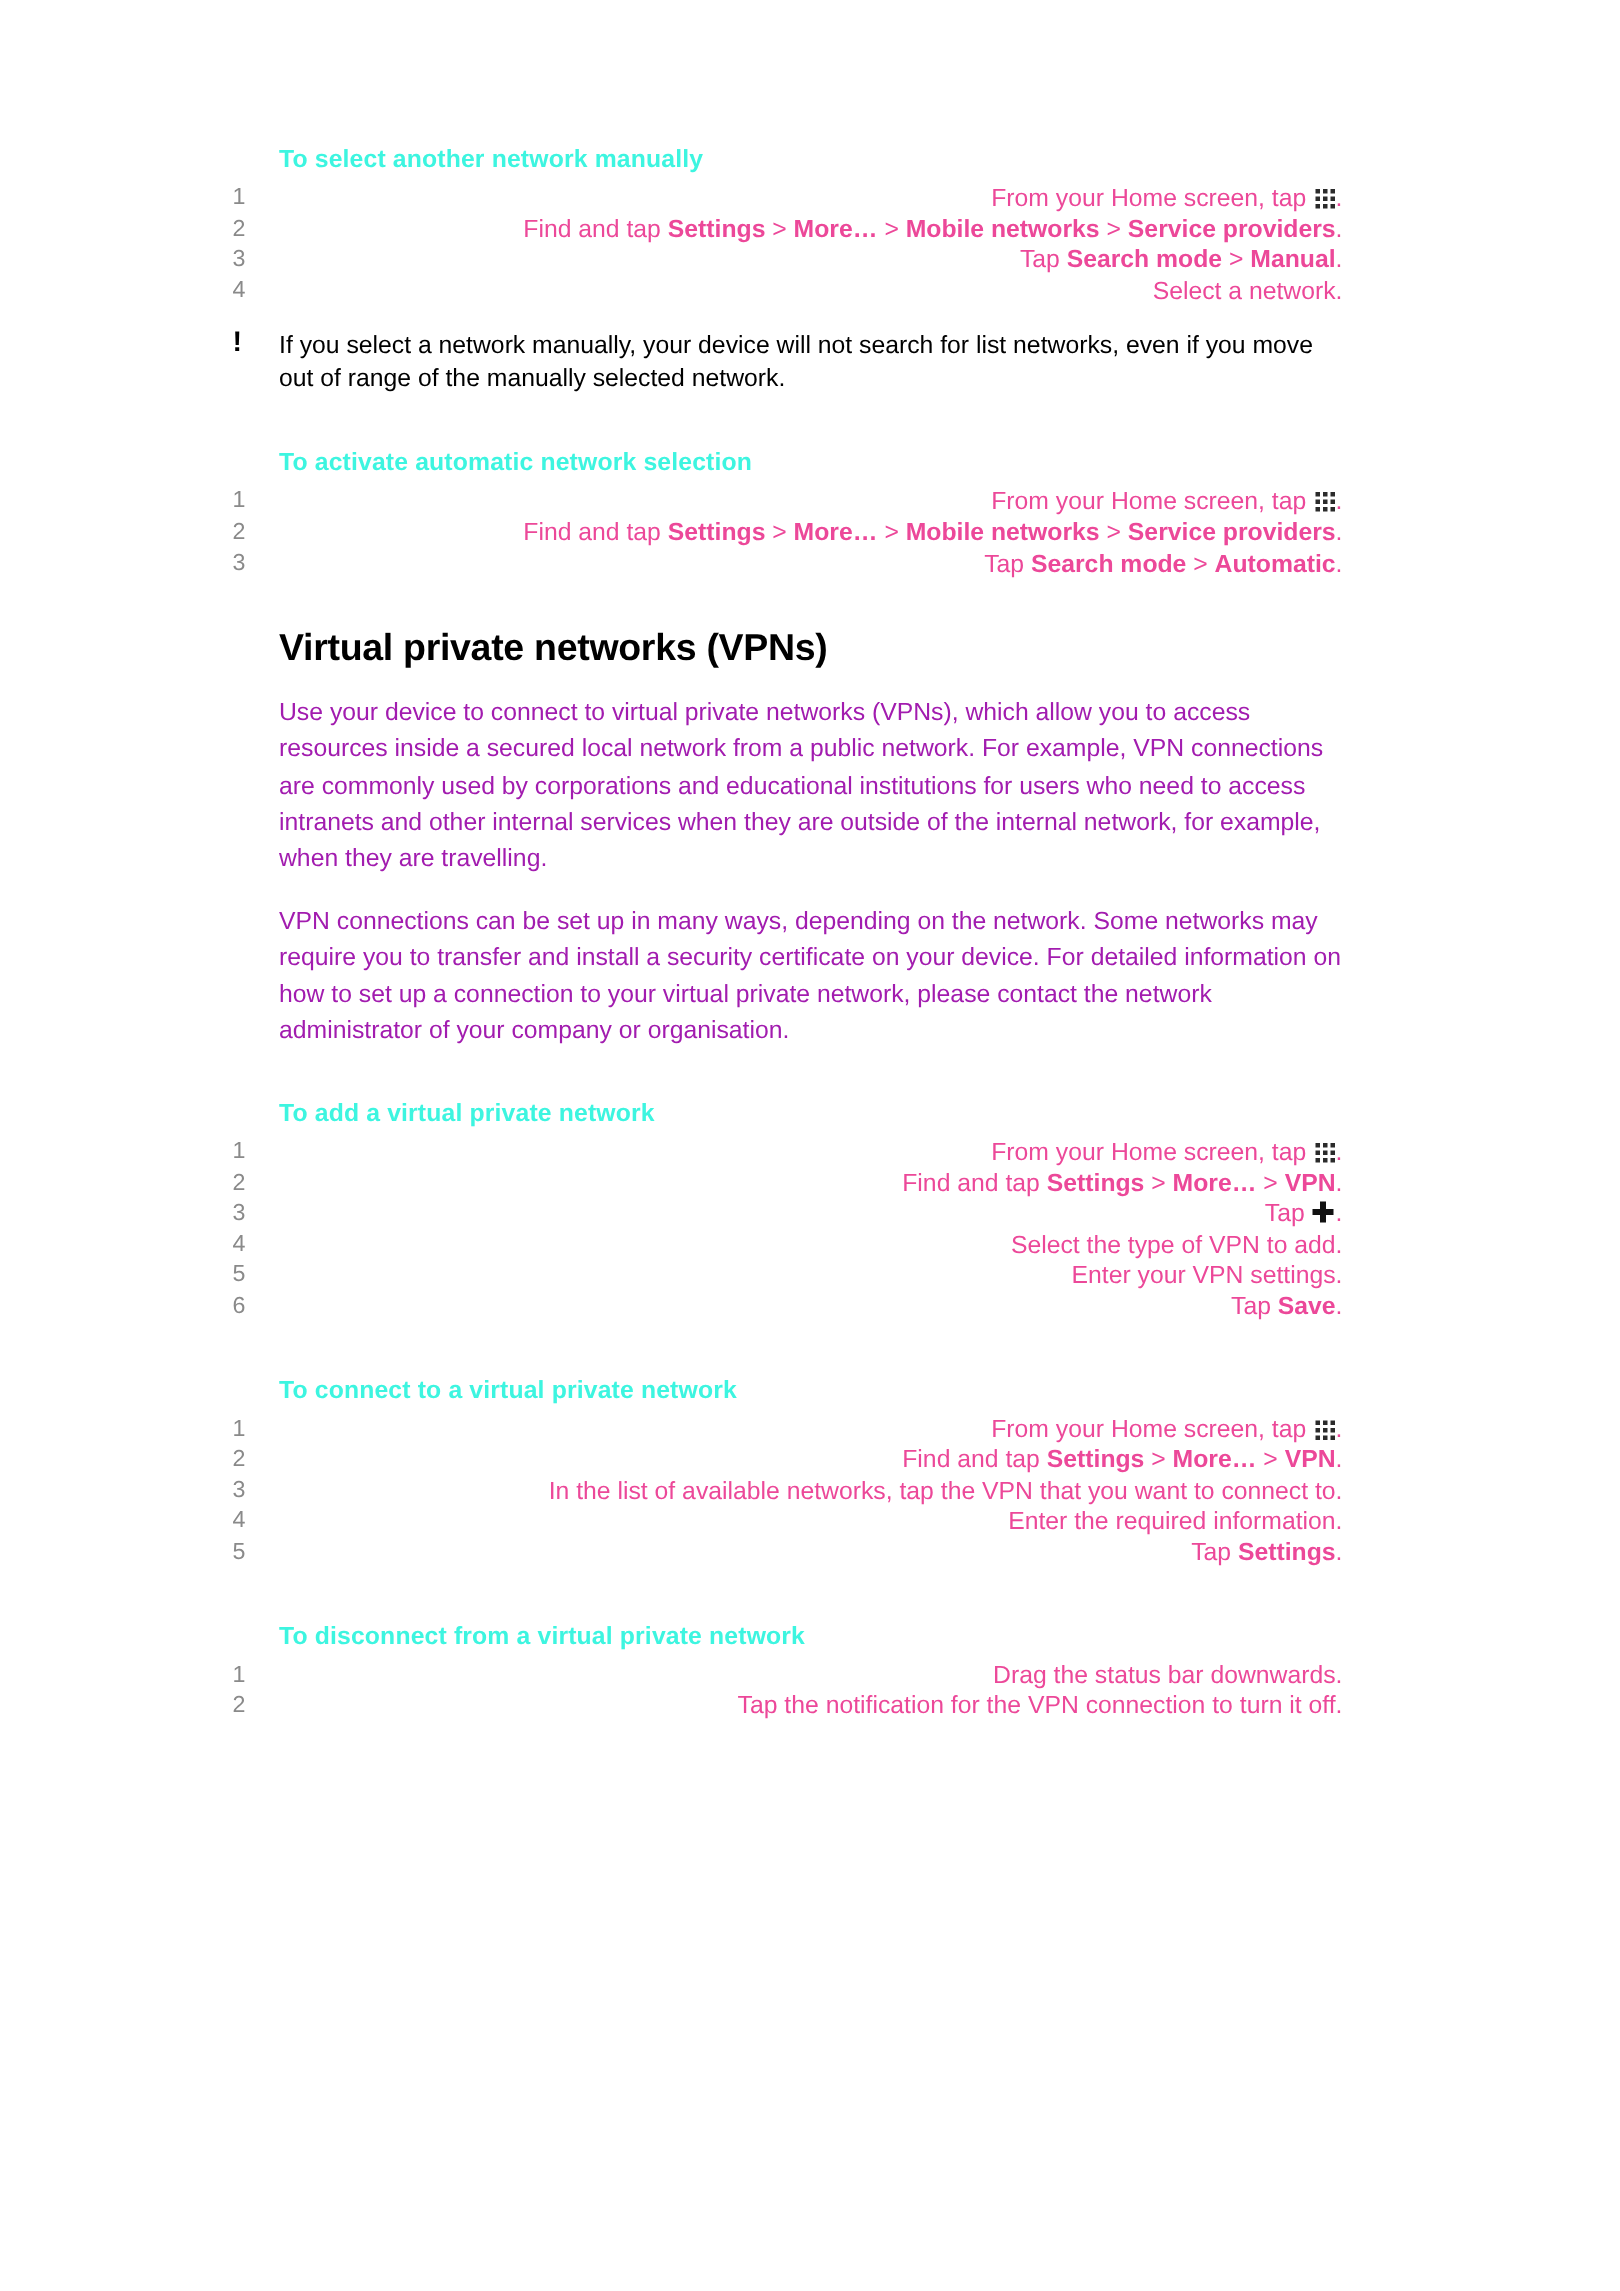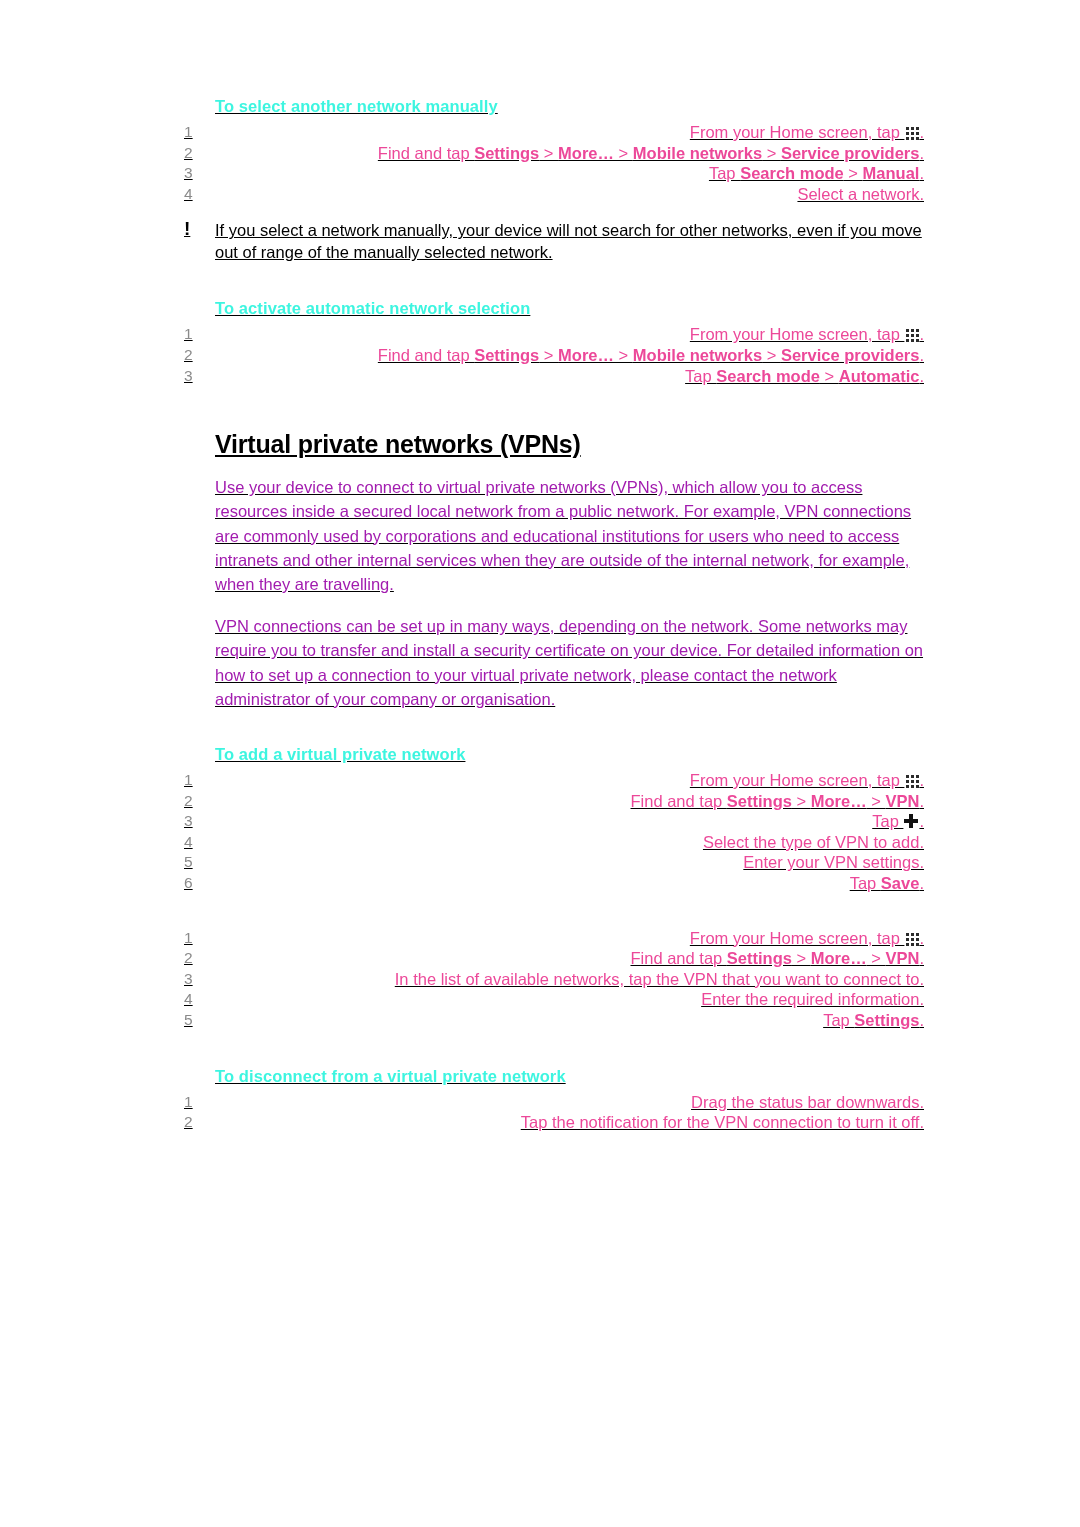--- a/index.html
+++ b/index.html
@@ -19,24 +19,23 @@
 
   .page {
     position: relative;
     width: 1080px;
     height: 1527px;
     padding: 0;
   }
 
   .content {
     position: absolute;
-    left: 184px;
+    left: 155px;
     top: 95px;
     width: 740px;
-    text-decoration: underline;
   }
 
   
   .subhead {
     color: #3DF5E0;
     font-weight: bold;
     font-size: 16.5px;
     line-height: 22px;
     margin: 0 0 5px 31px;
     letter-spacing: 0.1px;
@@ -88,21 +87,21 @@
   }
   .note-text {
     flex: 1 1 auto;
     font-size: 16.5px;
     line-height: 22px;
     color: #000;
   }
 
   
   .h1 {
-    margin: 12px 0 0 31px;
+    margin: 0 0 0 31px;
     font-size: 25px;
     line-height: 32px;
     font-weight: bold;
     letter-spacing: -0.2px;
     color: #000;
   }
 
   
   .para {
     margin: 0 0 0 31px;
@@ -209,21 +208,21 @@
         </li>
 
         <li class="step">
           <span class="step-num">4</span>
           <span class="step-text">Select a network.</span>
         </li>
       </ol>
 
       <div class="note">
         <span class="note-mark">!</span>
-        <span class="note-text">If you select a network manually, your device will not search for other networks, even if you move out of range of the manually selected network.</span>
+        <span class="note-text">If you select a network manually, your device will not search for list networks, even if you move out of range of the manually selected network.</span>
       </div>
     </div>
 
     <div class="gap-section"></div>
 
     <div>
       <div class="subhead">To activate automatic network selection</div>
       <ol class="steps">
 
         <li class="step">
@@ -289,20 +288,21 @@
         <li class="step">
           <span class="step-num">6</span>
           <span class="step-text"><span>Tap </span><b>Save</b><span>.</span></span>
         </li>
       </ol>
     </div>
 
     <div class="gap-section"></div>
 
     <div>
+      <div class="subhead">To connect to a virtual private network</div>
       <ol class="steps">
 
         <li class="step">
           <span class="step-num">1</span>
           <span class="step-text"><span>From your Home screen, tap </span><span class="appdrawer-icon"><i></i><i></i><i></i><i></i><i></i><i></i><i></i><i></i><i></i></span><span>.</span></span>
         </li>
 
         <li class="step">
           <span class="step-num">2</span>
           <span class="step-text"><span>Find and tap </span><b>Settings</b><span class="sep"> &gt; </span><b>More…</b><span class="sep"> &gt; </span><b>VPN</b><span>.</span></span>

